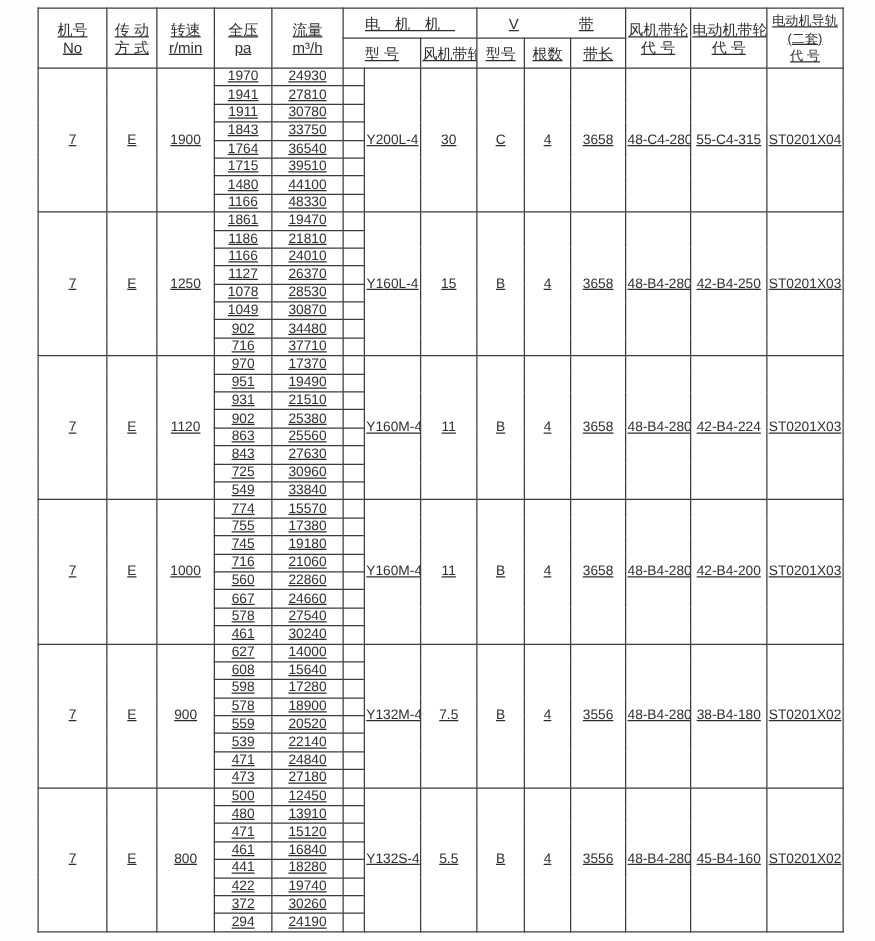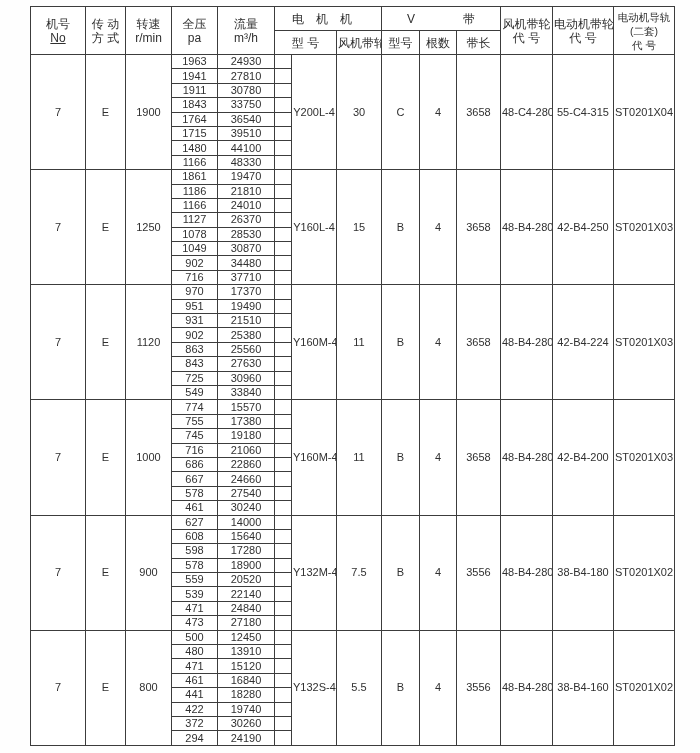--- a/index.html
+++ b/index.html
@@ -10,20 +10,21 @@
     color:#2e2e2e;
     overflow:hidden;
   }
   .sheet{position:relative;width:700px;height:753px;background:#fefefe;}
   table.spec{
     position:absolute;left:30px;top:6px;
     border-collapse:collapse;
     table-layout:fixed;
     width:644px;
     background:#fff;
+    text-decoration:underline;
   }
   table.spec th, table.spec td{
     border:1px solid #3c3c3c;
     padding:0 1px;
     text-align:center;
     vertical-align:middle;
     font-weight:normal;
     font-size:11px;
     line-height:13px;
     color:#303030;
@@ -110,21 +111,21 @@
         <th>型号</th>
         <th>根数</th>
         <th>带长</th>
       </tr>
     </thead>
     <tbody>
         <tr>
           <td rowspan="8">7</td>
           <td rowspan="8">E</td>
           <td rowspan="8">1900</td>
-          <td class="num">1963</td>
+          <td class="num">1970</td>
           <td class="num">24930</td>
           <td class="strip"></td>
           <td rowspan="8">Y200L-4</td>
           <td rowspan="8">30</td>
           <td rowspan="8">C</td>
           <td rowspan="8">4</td>
           <td rowspan="8">3658</td>
           <td rowspan="8">48-C4-280</td>
           <td rowspan="8">55-C4-315</td>
           <td rowspan="8">ST0201X04</td>
@@ -291,21 +292,21 @@
           <td class="num">745</td>
           <td class="num">19180</td>
           <td class="strip"></td>
         </tr>
         <tr>
           <td class="num">716</td>
           <td class="num">21060</td>
           <td class="strip"></td>
         </tr>
         <tr>
-          <td class="num">686</td>
+          <td class="num">560</td>
           <td class="num">22860</td>
           <td class="strip"></td>
         </tr>
         <tr>
           <td class="num">667</td>
           <td class="num">24660</td>
           <td class="strip"></td>
         </tr>
         <tr>
           <td class="num">578</td>
@@ -374,21 +375,21 @@
           <td rowspan="8">800</td>
           <td class="num">500</td>
           <td class="num">12450</td>
           <td class="strip"></td>
           <td rowspan="8">Y132S-4</td>
           <td rowspan="8">5.5</td>
           <td rowspan="8">B</td>
           <td rowspan="8">4</td>
           <td rowspan="8">3556</td>
           <td rowspan="8">48-B4-280</td>
-          <td rowspan="8">38-B4-160</td>
+          <td rowspan="8">45-B4-160</td>
           <td rowspan="8">ST0201X02</td>
         </tr>
         <tr>
           <td class="num">480</td>
           <td class="num">13910</td>
           <td class="strip"></td>
         </tr>
         <tr>
           <td class="num">471</td>
           <td class="num">15120</td>

